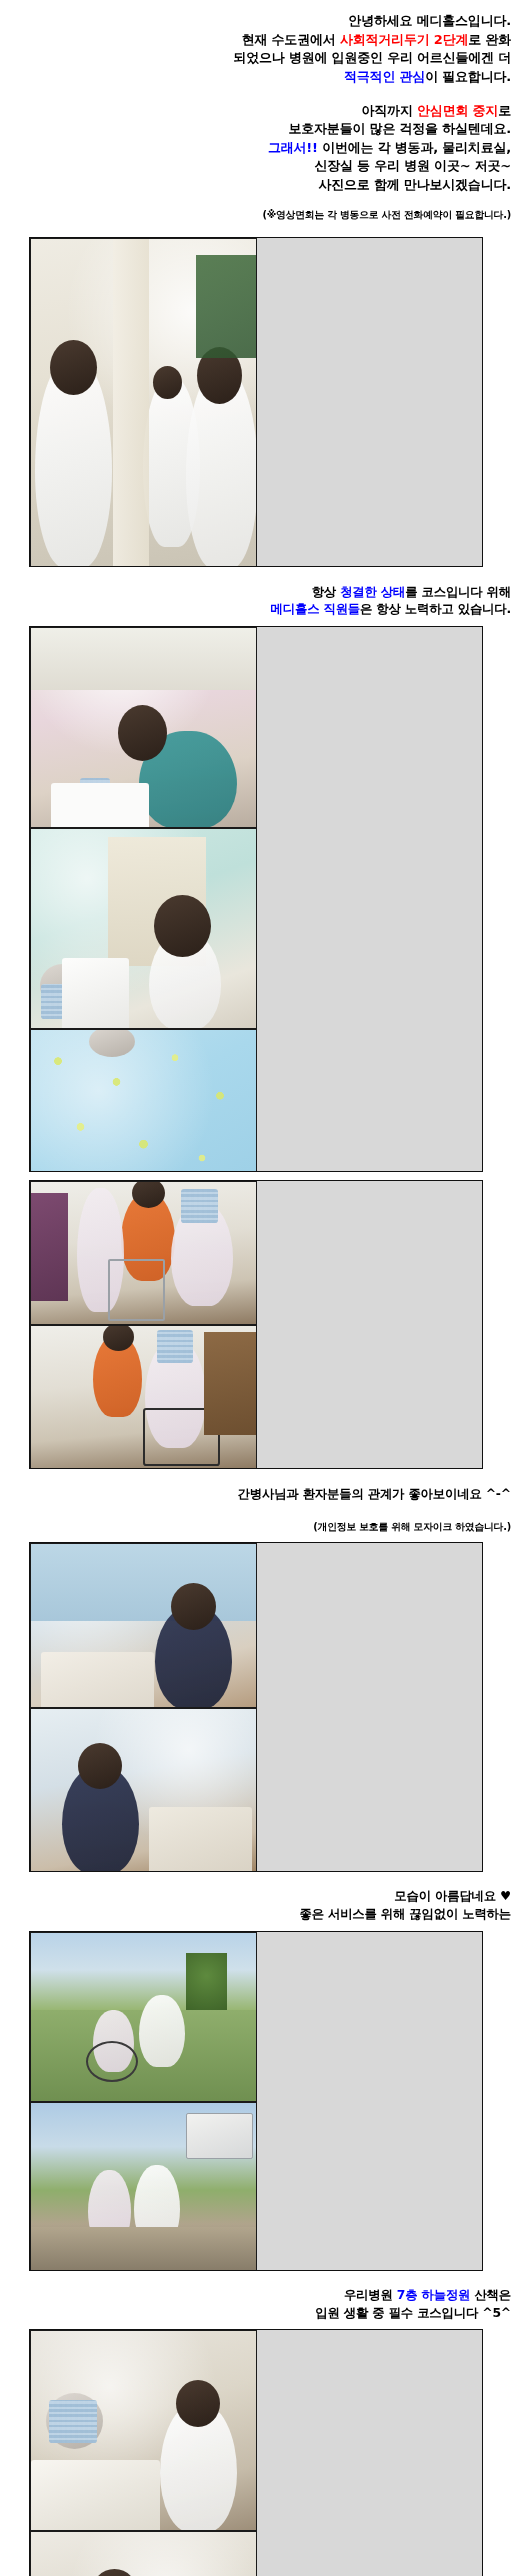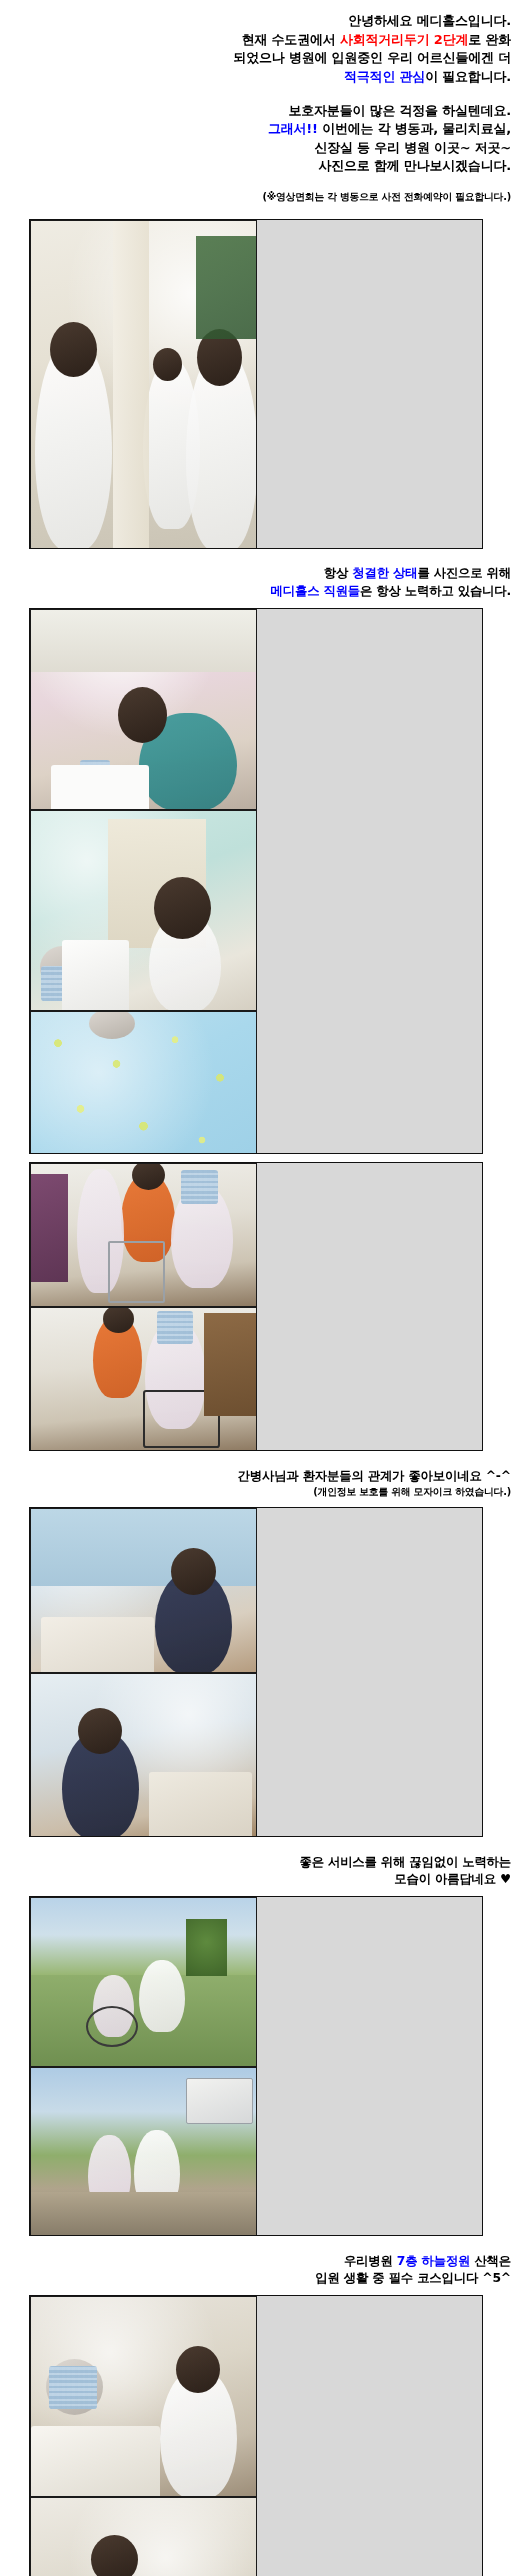--- a/index.html
+++ b/index.html
@@ -170,20 +170,23 @@
     </div>
     <div>되었으나 병원에 입원중인 우리 어르신들에겐 더</div>
     <div>
       <span class="blue">적극적인 관심</span><span>이 필요합니다.</span>
     </div>
   </div>
 
   <div class="gap-md"></div>
 
   <div class="textblock t-main">
+    <div>
+      <span>아직까지 </span><span class="red">안심면회 중지</span><span>로</span>
+    </div>
     <div>보호자분들이 많은 걱정을 하실텐데요.</div>
     <div>
       <span class="blue">그래서!!</span><span> 이번에는 각 병동과, 물리치료실,</span>
     </div>
     <div>신장실 등 우리 병원 이곳~ 저곳~</div>
     <div>사진으로 함께 만나보시겠습니다.</div>
     <div class="t-small" style="margin-top:14px">(※영상면회는 각 병동으로 사전 전화예약이 필요합니다.)</div>
   </div>
 
   <div class="gap-md"></div>
@@ -200,21 +203,21 @@
       <div style="position:absolute;left:82px;top:0;width:36px;height:330px;background:linear-gradient(90deg,#f2eee4,#e6e0d0);opacity:.9"></div>
       <div style="position:absolute;left:165px;top:15.5px;width:62px;height:103px;background:linear-gradient(160deg,#3f6a3a,#2f5630);opacity:.85"></div>
     </div>
 
   </div>
 
   <div class="gap-md"></div>
 
   <div class="textblock t-cap">
     <div>
-      <span>항상 </span><span class="blue">청결한 상태</span><span>를 사진으로 위해</span>
+      <span>항상 </span><span class="blue">청결한 상태</span><span>를 코스입니다 위해</span>
     </div>
     <div>
       <span class="blue">메디홀스 직원들</span><span>은 항상 노력하고 있습니다.</span>
     </div>
   </div>
 
   <div class="gap-sm"></div>
 
   <div class="collage" style="width:454px; height:546px;">
     <div class="cell" style="width:227px;height:201px;">
@@ -263,21 +266,21 @@
       <div style="position:absolute;left:112px;top:82px;width:77px;height:58px;border:2.1px solid #2c2c2c;border-radius:3.1px"></div>
       <div style="position:absolute;left:173px;top:5.2px;width:54px;height:103px;background:linear-gradient(170deg,#8d6a45,#6d4f30)"></div>
     </div>
 
   </div>
 
   <div class="gap-md"></div>
 
   <div class="textblock t-cap">
     <div>간병사님과 환자분들의 관계가 좋아보이네요 ^-^</div>
-    <div class="t-small" style="margin-top:1px">(개인정보 보호를 위해 모자이크 하였습니다.)</div>
+    <div class="t-small" style="margin-top:17px">(개인정보 보호를 위해 모자이크 하였습니다.)</div>
   </div>
 
   <div class="gap-sm"></div>
 
   <div class="collage" style="width:454px; height:330px;">
     <div class="cell" style="width:227px;height:165px;">
       <div class="ph sc-ptroom"></div>
       <div style="position:absolute;left:0;top:0;width:227px;height:77px;background:linear-gradient(180deg,#bcd7e6,#a8c7da)"></div>
       <div class="fig fig-navy" style="left:124px;top:62px;width:77px;height:103px;"></div>
       <div class="head head-dark" style="left:140px;top:39px;width:45px;height:47px;"></div>
@@ -288,22 +291,22 @@
       <div class="fig fig-navy" style="left:31px;top:57px;width:77px;height:108px;"></div>
       <div class="head head-dark" style="left:47px;top:34px;width:44px;height:46px;"></div>
       <div style="position:absolute;left:118px;top:98px;width:103px;height:67px;background:linear-gradient(160deg,#eeeae0,#d9d2c4);border-radius:3.1px"></div>
     </div>
 
   </div>
 
   <div class="gap-md"></div>
 
   <div class="textblock t-cap">
+    <div>모습이 아름답네요 ♥</div>
     <div>좋은 서비스를 위해 끊임없이 노력하는</div>
-    <div>모습이 아름답네요 ♥</div>
   </div>
 
   <div class="gap-sm"></div>
 
   <div class="collage" style="width:454px; height:340px;">
     <div class="cell" style="width:227px;height:170px;">
       <div class="ph sc-garden"></div>
       <div style="position:absolute;left:0;top:77px;width:227px;height:93px;background:linear-gradient(180deg,#8fae6c,#6f8f50)"></div>
       <div class="fig fig-white" style="left:108px;top:62px;width:46px;height:72px;"></div>
       <div class="fig fig-gown" style="left:62px;top:77px;width:41px;height:62px;"></div>

